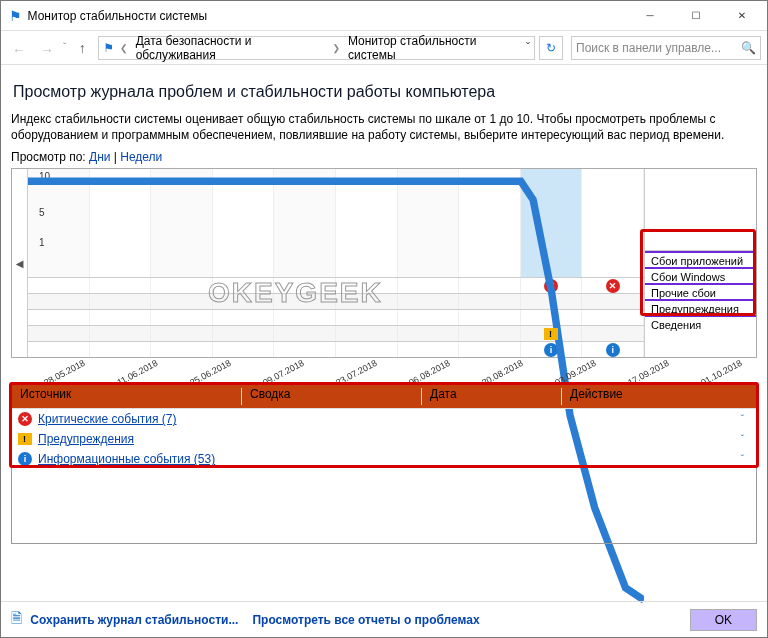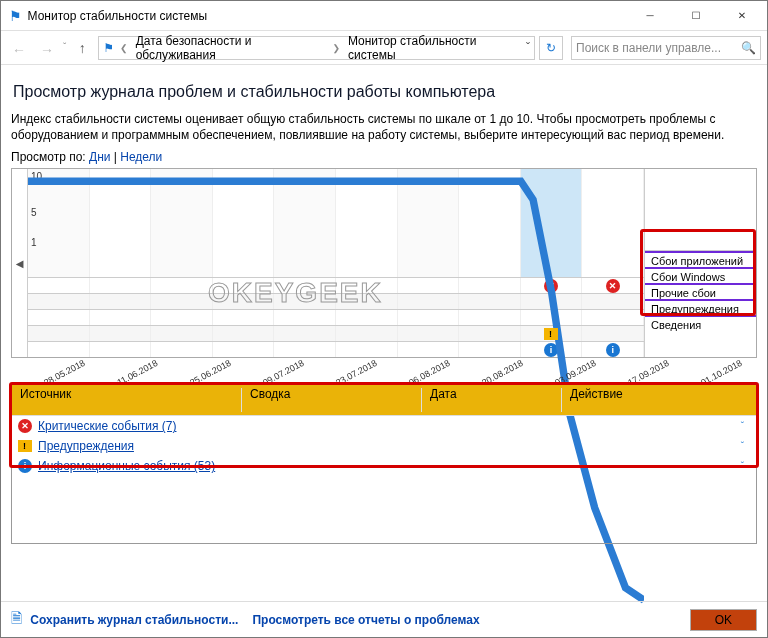--- a/index.html
+++ b/index.html
@@ -26,45 +26,45 @@
   .viewrow { display:flex; justify-content:space-between; font-size:12px; margin-bottom:4px; }
   .viewrow a { color:#0645ad; text-decoration:none; }
   .chartwrap { position:relative; border:1px solid #aaa; height: 190px; display:flex; }
   .sidecol { width:16px; display:flex; align-items:center; justify-content:center; border-right:1px solid #ccc; color:#555; font-size:10px; }
   .plotcol { flex:1; display:flex; flex-direction:column; }
   .plot { flex:1; position:relative; background:#fff; }
   .grid { position:absolute; inset:0; display:flex; }
   .gcol { flex:1; border-right:1px solid #eee; background:#fafafa; }
   .gcol:nth-child(even){ background:#fff; }
   .gcol.sel { background:#cde6f7; }
-  .ylbl { position:absolute; left:3px; font-size:10px; color:#333; }
+  .ylbl { position:absolute; left:11px; font-size:10px; color:#333; }
   .plotline { position:absolute; inset:0; }
   .statusrows { display:flex; flex-direction:column; }
   .srow { height:16px; border-top:1px solid #ccc; display:flex; }
   .scell { flex:1; border-right:1px solid #eee; display:flex; align-items:center; justify-content:center; font-size:10px; }
   .srow:nth-child(even) .scell { background:#f6f6f6; }
   .legendcol { width:112px; border-left:1px solid #ccc; font-size:11px; }
   .legendtop { height:82px; border-bottom:1px solid #ccc; }
   .legendrows { display:flex; flex-direction:column; }
   .lrow { height:16px; padding:0 6px; line-height:16px; border-top:2px solid #6d28d9; }
   .redbox1 { position:absolute; border:3px solid #d40000; border-radius:3px; right:0; top:60px; width:116px; height:87px; pointer-events:none; }
   .xaxis { display:flex; height:26px; padding-left:16px; }
   .xlab { flex:1; font-size:9px; text-align:center; transform: rotate(-28deg) translateY(10px); transform-origin: center; color:#333; white-space:nowrap; }
   .dethdr { font-size:12px; margin:10px 0 2px 0; }
   .tablebox { border:1px solid #999; position:relative; height:160px; }
-  .thead { display:flex; height:31px; background:#eab308; border-bottom:1px solid #ddd; }
+  .thead { display:flex; height:24px; background:#c2410c; border-bottom:1px solid #ddd; }
   .th { padding:2px 8px; font-size:12px; position:relative; }
   .th:not(:last-child)::after { content:""; position:absolute; right:0; top:3px; bottom:3px; width:1px; background:#ddd; }
   .trow { display:flex; align-items:center; height:20px; padding:0 6px; gap:6px; font-size:12px; }
   .trow a { color:#0645ad; text-decoration:underline; }
   .chevr { margin-left:auto; color:#1976d2; font-size:10px; padding-right:6px; }
   .redbox2 { position:absolute; border:3px solid #d40000; border-radius:3px; left:-3px; right:-3px; top:-3px; height:86px; pointer-events:none; }
   .footer { position:absolute; bottom:0; left:0; right:0; height:36px; border-top:1px solid #ddd; display:flex; align-items:center; padding:0 10px; gap:14px; }
   .footer a { color:#0645ad; text-decoration:none; font-size:12px;font-weight:bold; }
-  .okbtn { margin-left:auto; border:1px solid #adadad; background:#c2410c; padding:3px 24px; font-size:12px; }
+  .okbtn { margin-left:auto; border:1px solid #adadad; background:#c4b5fd; padding:3px 24px; font-size:12px; }
   .ic { display:inline-flex; width:14px; height:14px; border-radius:50%; align-items:center; justify-content:center; color:#fff; font-size:9px; font-weight:bold; }
   .ic.err { background:#d22; }
   .ic.warn { background:#f4b400; border-radius:0; width:0;height:0;border-left:7px solid transparent;border-right:7px solid transparent;border-bottom:12px solid #f4b400; position:relative; }
   .ic.warn::after { content:"!"; position:absolute; left:-2px; top:1px; color:#000; font-size:9px; font-weight:bold; }
   .ic.info { background:#1976d2; }
   .watermark { position:absolute; top:108px; left:180px; font-size:28px; font-weight:800; letter-spacing:2px; color:#999; -webkit-text-stroke:1px #999; color:transparent; pointer-events:none; }
   .saveic { color:#1976d2; font-size:14px; margin-right:-6px; }
 </style>
 </head>
 <body>

